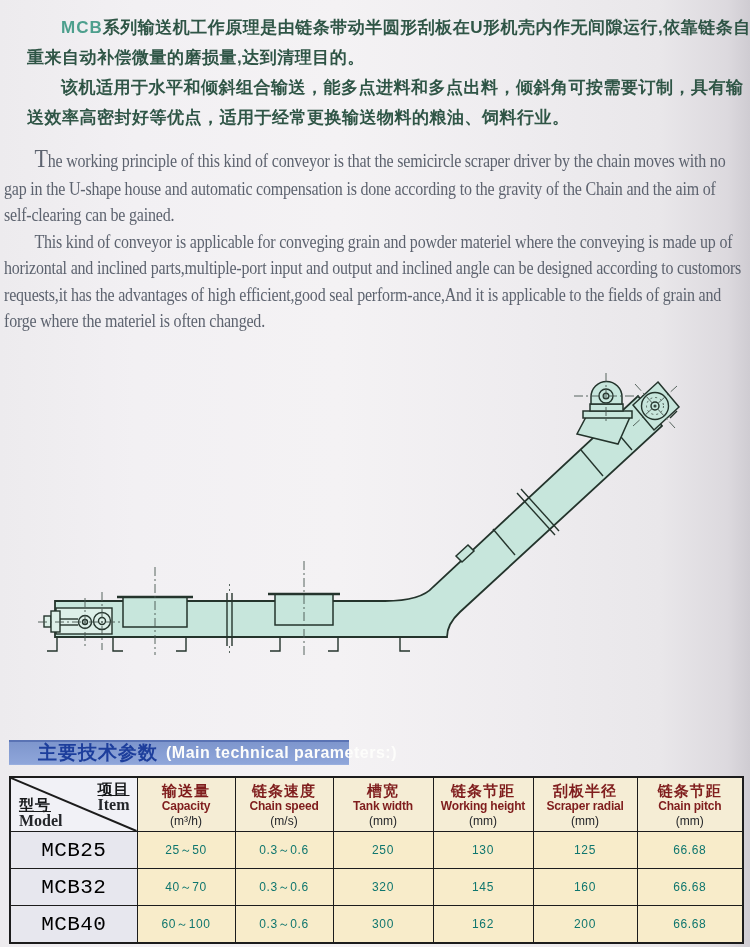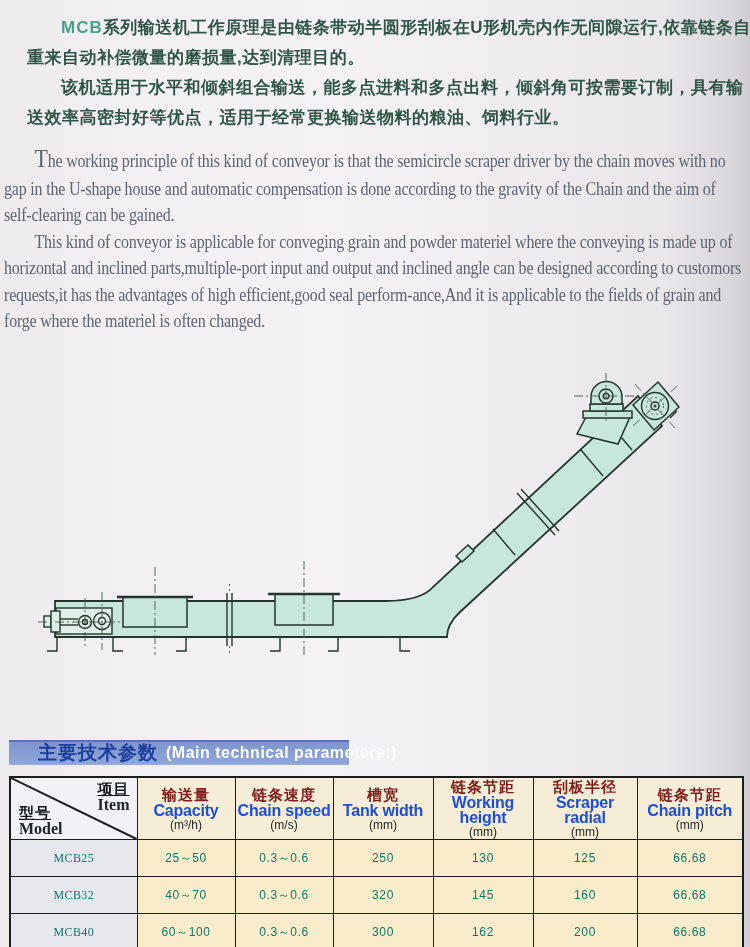--- a/index.html
+++ b/index.html
@@ -58,29 +58,29 @@
     border:2.5px solid #1c1c1c;
     font-family:"Liberation Sans","DejaVu Sans",sans-serif;
   }
   table.params td,table.params th{
     border:1.5px solid #1c1c1c;text-align:center;vertical-align:middle;
     padding:0;overflow:hidden;
   }
   th.corner{background:#f1f1f6;position:relative;height:53px;}
   th.hdr{background:#f5edd5;}
   .hdr .h-cn{font-size:15px;font-weight:700;color:#7f1d1d;line-height:17px;letter-spacing:1px;}
-  .hdr .h-en{font-size:16px;font-weight:600;color:#1d4ed8;line-height:15px;letter-spacing:-.2px;}
+  .hdr .h-en{font-size:12px;font-weight:600;color:#7f1d1d;line-height:15px;letter-spacing:-.2px;}
   .hdr .h-unit{font-size:12px;font-weight:400;color:#24262a;line-height:14px;}
   .corner svg.diag{position:absolute;top:0;left:0;width:100%;height:100%;}
   .corner .c-item{position:absolute;top:3px;right:7px;text-align:right;line-height:16px;}
   .corner .c-model{position:absolute;bottom:2px;left:8px;text-align:left;line-height:16px;}
   .corner .c-cn{font-size:15px;font-weight:700;color:#16181a;letter-spacing:1px;display:block;text-decoration:underline;}
   .corner .c-en{font-size:16px;color:#24262a;display:block;font-family:"Liberation Serif",serif;}
-  td.model{background:#e7e7ee;font-family:Liberation Serif, serif;
-    font-size:12px;color:#0f766e;height:36px;letter-spacing:.4px;}
+  td.model{background:#e7e7ee;font-family:Liberation Mono, monospace;
+    font-size:21px;color:#000000;height:36px;letter-spacing:.4px;}
   td.val{background:#f8ecca;font-size:12px;color:#0f766e;letter-spacing:.6px;}
 </style>
 </head>
 <body>
 
 <div class="page">
 
   <div class="cn-block">
     <p><span class="hl">MCB</span><span>系列输送机工作原理是由链条带动半圆形刮板在U形机壳内作无间隙运行,依靠链条自重来自动补偿微量的磨损量,达到清理目的。</span></p>
     <p>该机适用于水平和倾斜组合输送，能多点进料和多点出料，倾斜角可按需要订制，具有输送效率高密封好等优点，适用于经常更换输送物料的粮油、饲料行业。</p>

